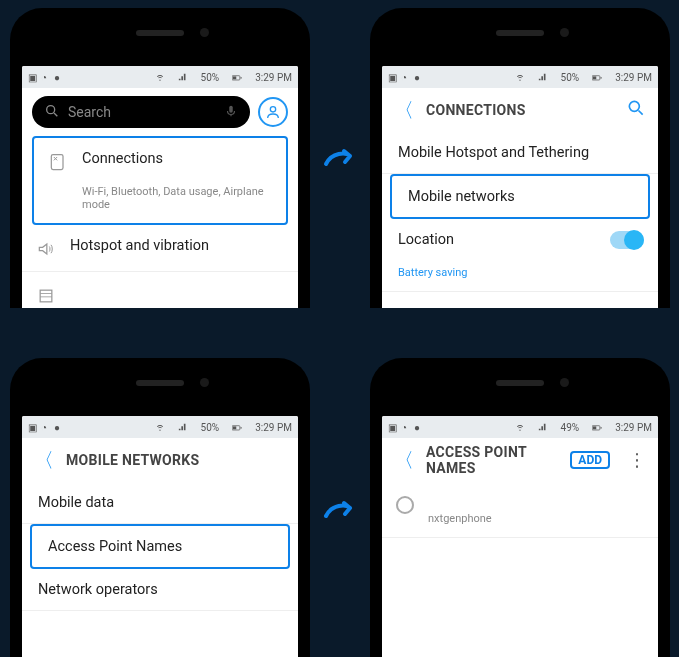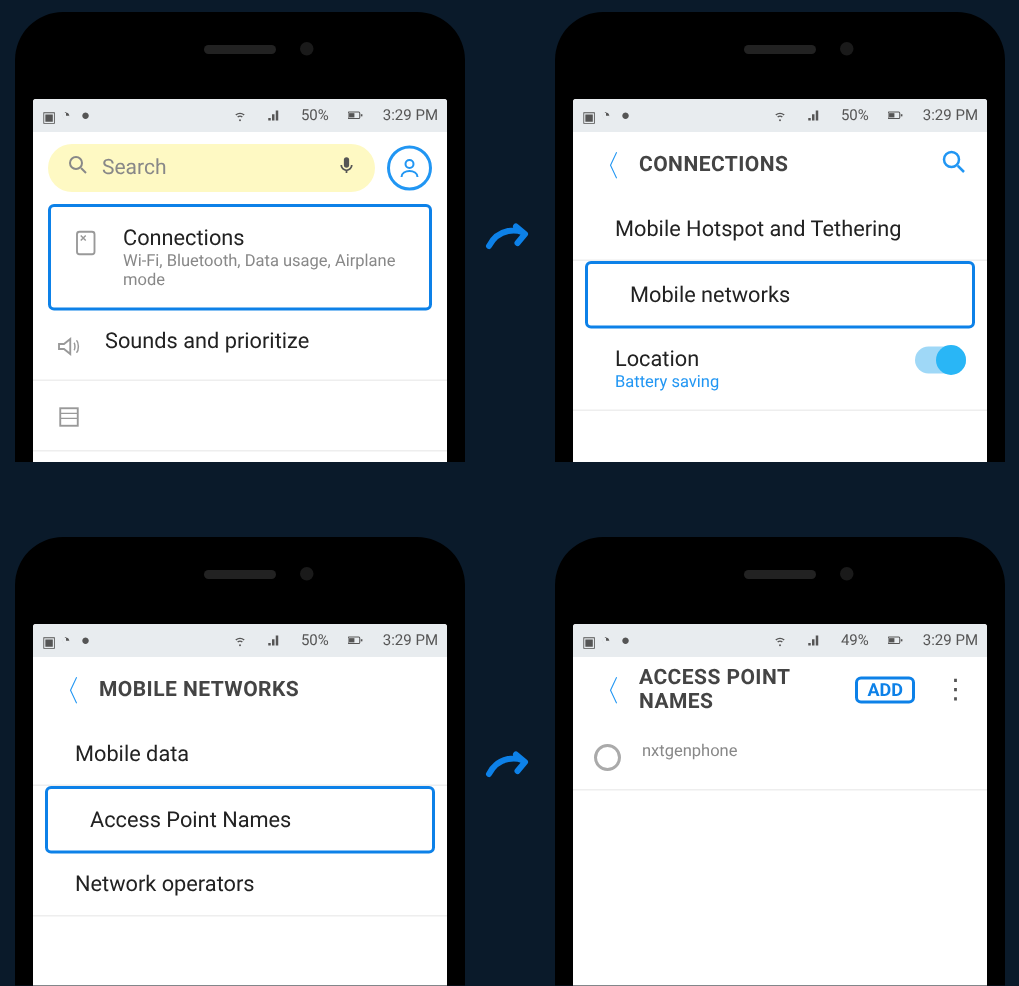--- a/index.html
+++ b/index.html
@@ -64,21 +64,21 @@
 .statusbar .left { display: flex; gap: 3px; align-items: center; }
 .statusbar .right { margin-left: auto; display: flex; gap: 13px; align-items: center; }
 .sicon { width: 10px; height: 10px; display: inline-block; }
 
 .searchrow {
   display: flex; align-items: center;
   padding: 8px 10px; gap: 8px;
 }
 .searchpill {
   flex: 1;
-  background: #fef9c3;
+  background: #000000;
   border-radius: 18px;
   height: 32px;
   display: flex;
   align-items: center;
   padding: 0 12px;
   gap: 8px;
   color: #888;
   font-size: 14px;
 }
 .mic { margin-left: auto; color: #555; }
@@ -111,30 +111,30 @@
 .header-more { color: #555; margin-left: 6px; font-size: 18px; line-height: 1; }
 
 .list { flex: 1; overflow: hidden; }
 .row {
   display: flex;
   align-items: flex-start;
   padding: 12px 14px;
   border-bottom: 1px solid #eee;
   gap: 14px;
 }
-.row.noicon { padding-left: 28px; }
+.row.noicon { padding-left: 16px; }
 .row .icon {
   width: 20px; height: 20px;
   color: #999;
   flex-shrink: 0;
   margin-top: 2px;
 }
 .row .txt { flex: 1; min-width: 0; }
 .row .title { font-size: 14.5px; color: #222; }
-.row .sub { font-size: 11px; color: #888; margin-top: 0; }
+.row .sub { font-size: 11px; color: #888; margin-top: 18px; }
 .row .sub.blue { color: #2196f3; }
 .row .toggle { margin-left: auto; }
 
 .hl-box {
   border: 2.5px solid #0d81e8;
   border-radius: 4px;
 }
 .hl-inset { margin: 0 10px; }
 .hl-tight { margin: 0 8px; }
 
@@ -242,21 +242,21 @@
         </div>
       </div>
       <div class="row">
         <span class="icon">
           <svg viewBox="0 0 24 24">
               <path d="M4 10v4h4l5 4V6l-5 4H4z" fill="none" stroke="currentColor" stroke-width="1.5"></path>
               <path d="M16 9c1 1 1 5 0 6M18 7c2 2 2 8 0 10" stroke="currentColor" stroke-width="1.2" fill="none"></path>
             </svg>
         </span>
         <div class="txt">
-          <div class="title">Sounds and prioritize</div>
+          <div class="title">Hotspot and vibration</div>
         </div>
       </div>
       <div class="row">
         <span class="icon">
           <svg viewBox="0 0 24 24">
               <rect x="5" y="5" width="14" height="14" fill="none" stroke="currentColor" stroke-width="1.5"></rect>
               <path d="M5 9h14M5 13h14" stroke="currentColor" stroke-width="1"></path>
             </svg>
         </span>
       </div>

